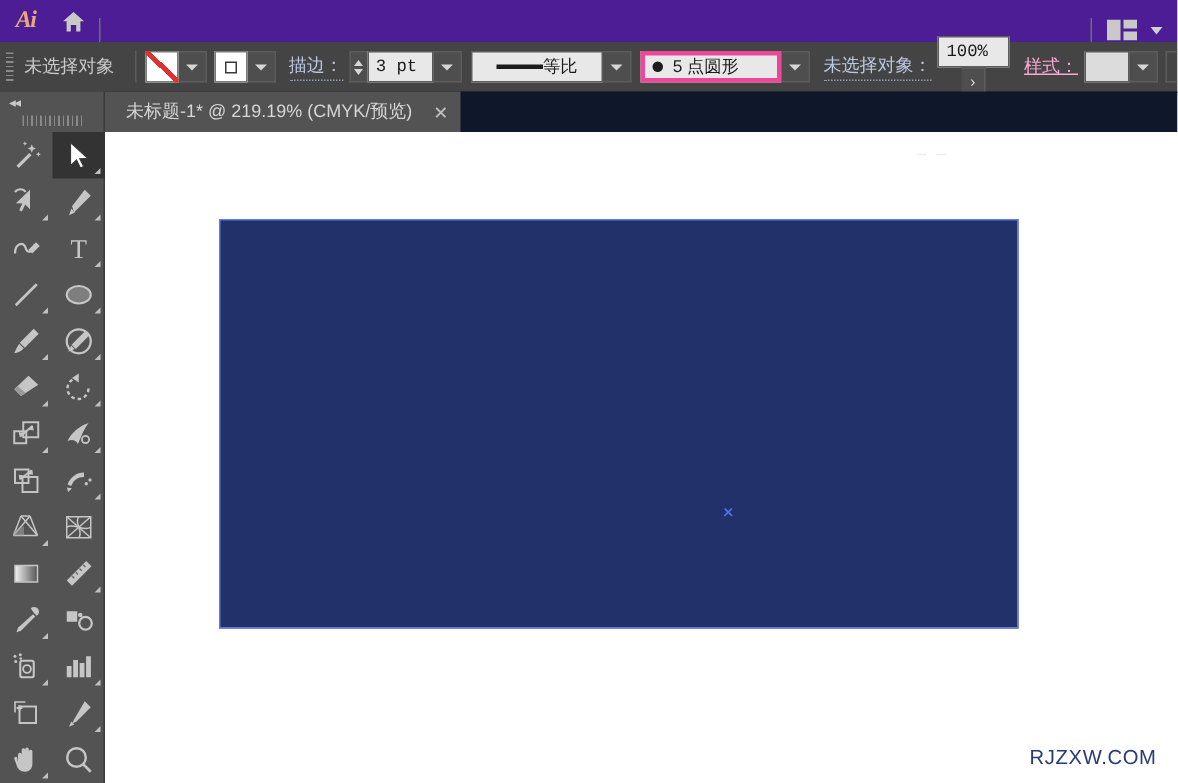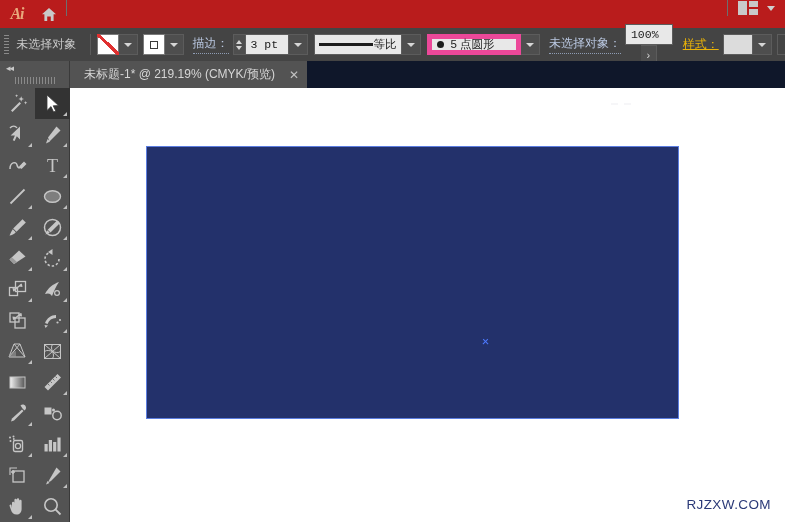--- a/index.html
+++ b/index.html
@@ -7,21 +7,21 @@
     width:785px;height:522px;overflow:hidden;
     background:#ffffff;
     font-family:"Liberation Sans","DejaVu Sans",sans-serif;
     -webkit-font-smoothing:antialiased;
   }
   #app{position:relative;width:785px;height:522px;}
 
   
   .menubar{
     position:absolute;left:0;top:0;width:785px;height:28px;
-    background:#b91c1c;display:flex;align-items:flex-start;
+    background:#4c1d95;display:flex;align-items:flex-end;
   }
   .ai-logo{
     width:34px;height:28px;display:flex;align-items:center;justify-content:center;
     color:#e8a87c;font-size:16px;font-weight:bold;font-style:italic;
     font-family:"Liberation Serif","DejaVu Serif",serif;letter-spacing:-1px;
   }
   .home-icon{
     width:30px;height:28px;display:flex;align-items:center;justify-content:center;
   }
   .menu-sep{width:1px;height:16px;background:#6e6e6e;margin:0 6px 0 2px;}
@@ -82,26 +82,26 @@
   }
   .sp-up{width:0;height:0;border-left:3.5px solid transparent;border-right:3.5px solid transparent;border-bottom:4px solid #d6d6d6;margin-bottom:2px;}
   .sp-dn{width:0;height:0;border-left:3.5px solid transparent;border-right:3.5px solid transparent;border-top:4px solid #d6d6d6;}
   .txtfield{
     height:21px;background:#e8e8e8;border:1px solid #5c5c5c;box-sizing:border-box;
     display:flex;align-items:center;padding:0 5px;color:#1a1a1a;font-size:11.5px;
     font-family:"Liberation Mono","DejaVu Sans Mono",monospace;
   }
   .profile-field{
     width:88px;height:21px;background:#e8e8e8;border:1px solid #5c5c5c;box-sizing:border-box;
-    display:flex;align-items:center;justify-content:center;padding:0 1px;
+    display:flex;align-items:center;justify-content:space-between;padding:0 16px;
   }
   .prof-line{width:54px;height:3px;background:#1c1c1c;}
   .prof-txt{color:#1a1a1a;font-size:11.5px;white-space:nowrap;}
   .brush-field{
-    width:94px;height:21px;background:#e8e8e8;border:5px solid #ec4899;box-sizing:border-box;
+    width:94px;height:21px;background:#e8e8e8;border:3px solid #ec4899;box-sizing:border-box;
     display:flex;align-items:center;padding:4px 5px;gap:6px;
   }
   .brush-dot{width:7px;height:7px;border-radius:50%;background:#1c1c1c;flex:none;}
   .brush-txt{color:#1a1a1a;font-size:11.5px;white-space:nowrap;}
   .opacity-field{width:48px;}
   .opa-arrow{
     width:16px;height:21px;background:#4e4e4e;border:1px solid #5c5c5c;border-left:none;
     box-sizing:border-box;display:flex;align-items:center;justify-content:center;
     color:#d6d6d6;font-size:11px;
   }
@@ -252,21 +252,21 @@
     </div>
 
     <div style="width:10px;"></div>
     <div class="opt-label">未选择对象：</div>
     <div style="display:flex;align-items:center;flex-direction:column;">
       <div class="txtfield opacity-field">100%</div>
       <div class="opa-arrow">›</div>
     </div>
 
     <div style="width:12px;"></div>
-    <div class="opt-label" style="border-bottom:none;color:#eab308;text-decoration:underline;">样式：</div>
+    <div class="opt-label" style="border-bottom:none;color:#f9a8d4;text-decoration:underline;">样式：</div>
     <div style="display:flex;align-items:center;">
       <div class="style-swatch"></div>
       <div class="dd-btn">
         <span class="dd-chev"></span>
       </div>
     </div>
     <div style="width:8px;"></div>
     <div class="edge-tab"></div>
   </div>
 

